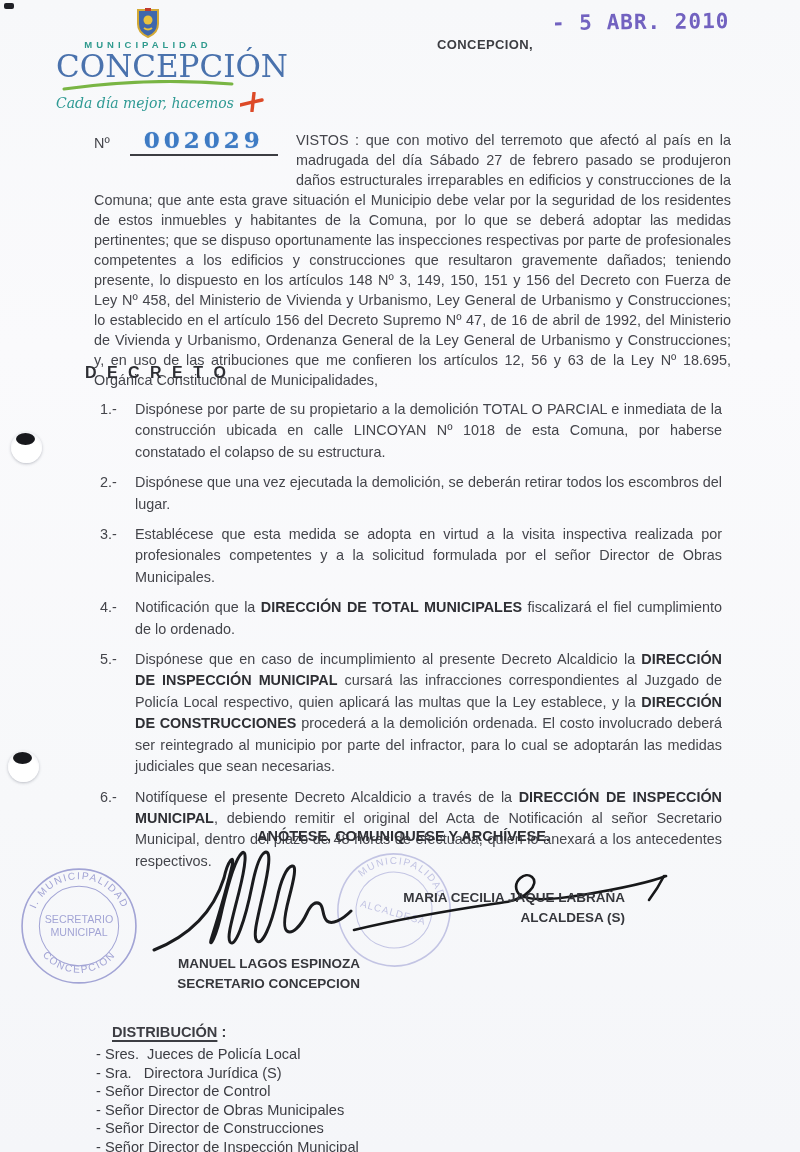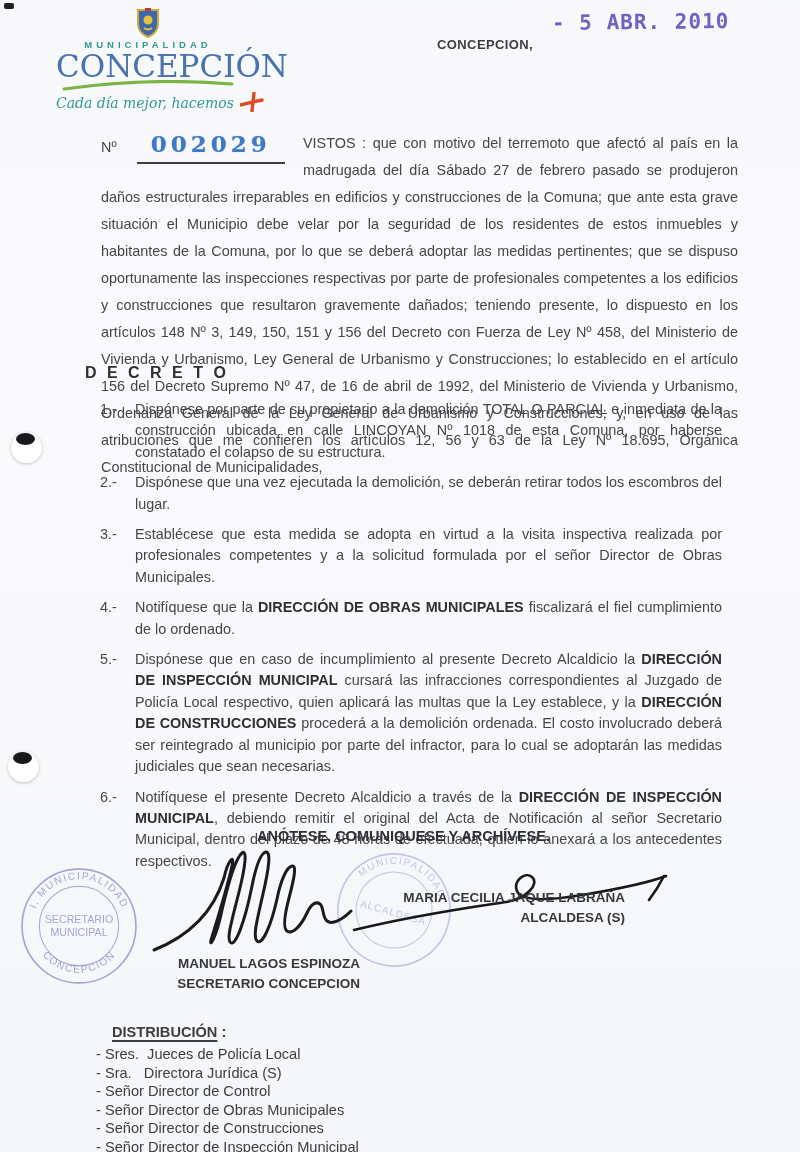--- a/index.html
+++ b/index.html
@@ -19,22 +19,22 @@
   .logo-swoosh{display:block;margin:-2px auto 0 auto;}
   .logo-tagline{margin-top:1px;font-family:"DejaVu Serif", serif;font-style:italic;
                 font-size:14px;color:#2f9a94;white-space:nowrap;}
   .logo-plus{vertical-align:-4px;margin-left:2px;}
   .place{position:absolute;left:437px;top:37px;font-size:13px;font-weight:bold;
          letter-spacing:0.4px;color:#3c3d42;}
   .date-stamp{position:absolute;left:552px;top:10px;font-family:"DejaVu Sans Mono", monospace;
               font-size:21px;font-weight:bold;letter-spacing:1px;color:#7262c0;
               transform:rotate(-0.6deg);}
   
-  .para1{position:absolute;left:101px;top:130px;width:637px;font-size:14.4px;
-         line-height:27px;text-align:justify;}
+  .para1{position:absolute;left:94px;top:130px;width:637px;font-size:14.4px;
+         line-height:20px;text-align:justify;}
   .num-float{float:left;width:202px;height:44px;}
   .num-label{font-size:14.4px;color:#44454b;}
   .num-box{display:inline-block;margin-left:20px;padding:0 14px 1px 14px;
            border-bottom:2px solid #3c3d42;}
   .decree-number{font-family:"DejaVu Serif", serif;font-size:23px;font-weight:bold;
                  letter-spacing:4px;color:#3e7bc4;text-shadow:0 0 1px rgba(62,123,196,.55);}
   
   .decreto{position:absolute;left:85px;top:364px;width:637px;text-align:left;
            font-size:16px;font-weight:bold;letter-spacing:3px;color:#2e2f34;}
   .items{position:absolute;left:85px;top:399px;width:637px;}
@@ -109,21 +109,21 @@
     <div class="item">
       <div class="item-num">2.-</div>
       <div class="item-text"><span>Dispónese que una vez ejecutada la demolición, se deberán retirar todos los escombros del lugar.</span></div>
     </div>
     <div class="item">
       <div class="item-num">3.-</div>
       <div class="item-text"><span>Establécese que esta medida se adopta en virtud a la visita inspectiva realizada por profesionales competentes y a la solicitud formulada por el señor Director de Obras Municipales.</span></div>
     </div>
     <div class="item">
       <div class="item-num">4.-</div>
-      <div class="item-text"><span>Notifíquese que la </span><span class="b">DIRECCIÓN DE OBRAS MUNICIPALES</span><span> fiscalizará el fiel cumplimiento de lo ordenado.</span></div>
+      <div class="item-text"><span>Notificación que la </span><span class="b">DIRECCIÓN DE TOTAL MUNICIPALES</span><span> fiscalizará el fiel cumplimiento de lo ordenado.</span></div>
     </div>
     <div class="item">
       <div class="item-num">5.-</div>
       <div class="item-text"><span>Dispónese que en caso de incumplimiento al presente Decreto Alcaldicio la </span><span class="b">DIRECCIÓN DE INSPECCIÓN MUNICIPAL</span><span> cursará las infracciones correspondientes al Juzgado de Policía Local respectivo, quien aplicará las multas que la Ley establece, y la </span><span class="b">DIRECCIÓN DE CONSTRUCCIONES</span><span> procederá a la demolición ordenada.  El costo involucrado deberá ser reintegrado al municipio por parte del infractor, para lo cual se adoptarán las medidas judiciales que sean necesarias.</span></div>
     </div>
     <div class="item">
       <div class="item-num">6.-</div>
       <div class="item-text"><span>Notifíquese el presente Decreto Alcaldicio a través de la </span><span class="b">DIRECCIÓN DE INSPECCIÓN MUNICIPAL</span><span>, debiendo remitir el original del Acta de Notificación al señor Secretario Municipal, dentro del plazo de 48 horas de efectuada, quien lo anexará a los antecedentes respectivos.</span></div>
     </div>
   </div>

